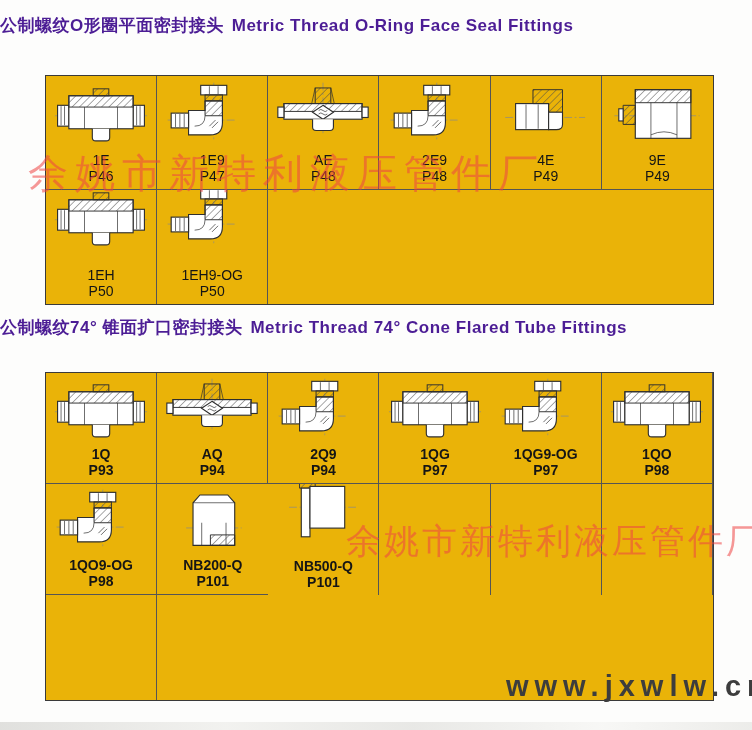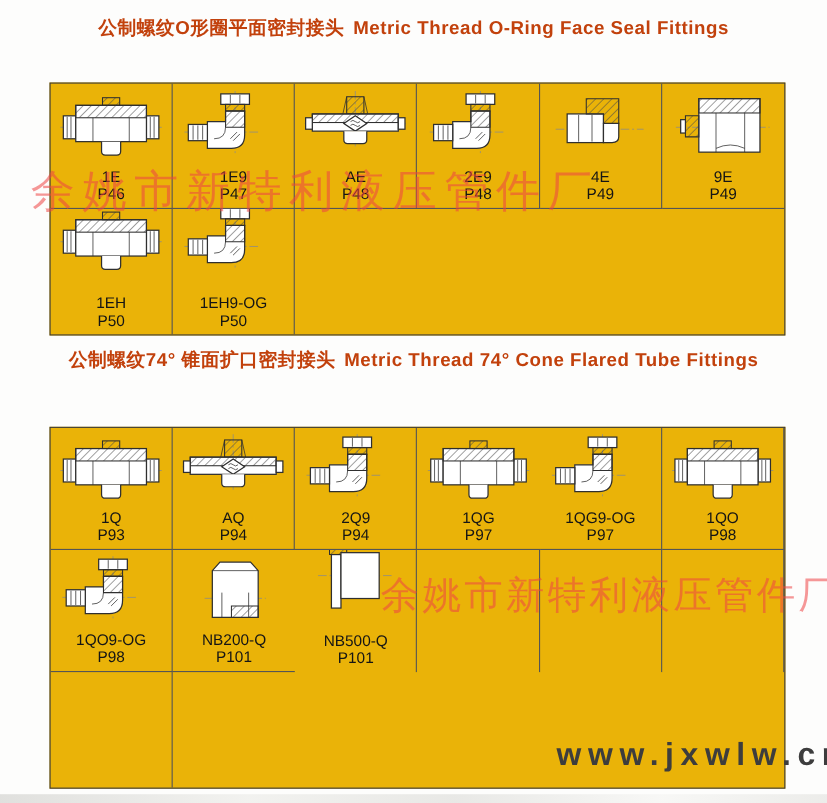--- a/index.html
+++ b/index.html
@@ -2,34 +2,34 @@
 <html><head>
 <meta charset="utf-8">
 <style>
   html,body{margin:0;padding:0;}
   body{
     width:752px;height:730px;position:relative;background:#fdfdfc;
     font-family:"Liberation Sans","DejaVu Sans",sans-serif;color:#1c1c1c;
     overflow:hidden;
   }
   .page-title{
-    position:absolute;left:0;width:752px;text-align:center;
-    font-size:17px;font-weight:bold;letter-spacing:0.5px;color:#c2410c;
+    position:absolute;left:0;width:752px;text-align:left;
+    font-size:17px;font-weight:bold;letter-spacing:0.5px;color:#4c1d95;
     white-space:nowrap;
   }
   #title-1{top:14px;}
   #title-2{top:316px;}
   .page-title .en{margin-left:8px;}
   .ftable{
     position:absolute;left:45px;width:667px;
     display:grid;grid-template-columns:repeat(6,1fr);
     border:1.5px solid #3a3a3a;background:#eab308;
   }
   #table-1{top:75px;grid-auto-rows:114px;}
-  #table-2{top:388px;grid-template-rows:111px 111px 105px;}
+  #table-2{top:372px;grid-template-rows:111px 111px 105px;font-weight:bold;}
   .cell{
     border-right:1px solid #555;border-bottom:1px solid #555;
     display:flex;flex-direction:column;align-items:center;justify-content:flex-end;
     overflow:hidden;
   }
   .cell.lastcol{border-right:none;}
   .cell.lastrow{border-bottom:none;gap:16px;}
   .cell.merged4{grid-column:3 / 7;border-right:none;}
   .draw{flex:1;display:flex;align-items:center;justify-content:center;width:100%;}
   .draw svg{width:98px;height:66px;}

